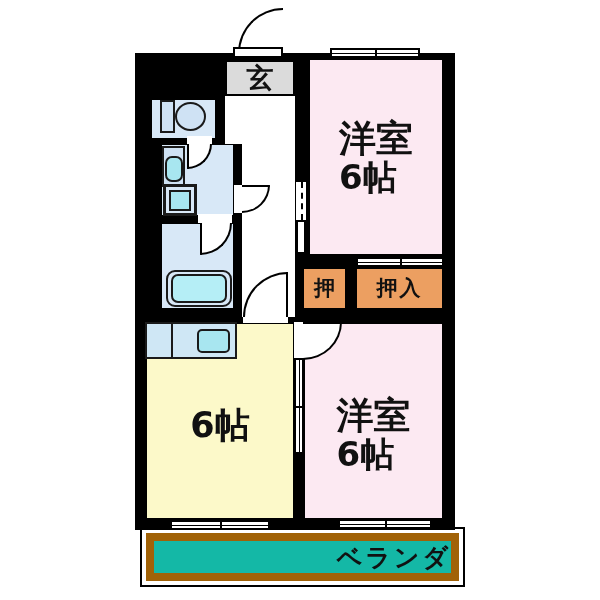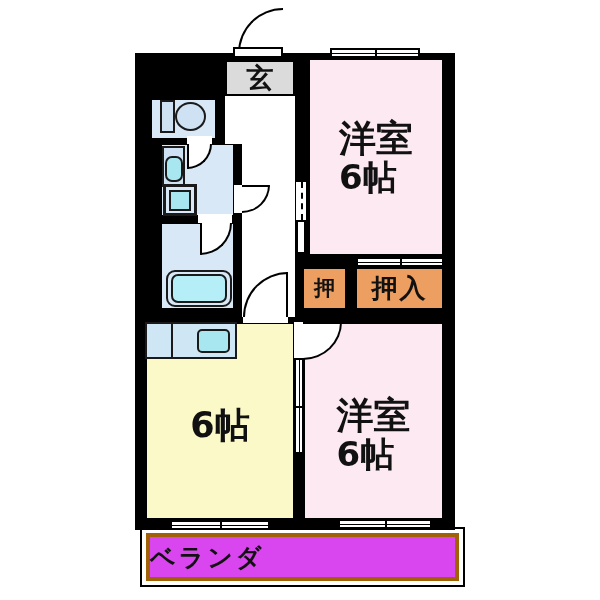--- a/index.html
+++ b/index.html
@@ -25,22 +25,22 @@
   .leaf-left{border-left:2px solid #000;}
   .leaf-top{border-top:2px solid #000;}
   .leaf-right{border-right:2px solid #000;}
   .gap{background:#fff;}
   .dash-strip{background:#fff;}
   .dash-strip .d{position:absolute;top:0;bottom:0;left:50%;width:0;border-left:2px dashed #000;}
   .panel{background:#fff;border:2px solid #000;}
   
   .fx{border:2px solid #1a1a1a;}
   #veranda-outer{border:2px solid #000;background:#fff;}
-  #veranda-inner{position:absolute;left:4px;top:4px;right:4px;bottom:4px;background:#d946ef;
-                 border:4px solid #a16207;display:flex;align-items:center;justify-content:flex-start;}
+  #veranda-inner{position:absolute;left:4px;top:4px;right:4px;bottom:4px;background:#14b8a6;
+                 border:8px solid #a16207;display:flex;align-items:center;justify-content:flex-end;}
 </style>
 </head>
 <body>
 
 <div id="canvas">
 
   <div class="abs" id="veranda-outer" style="left:140px;top:527px;width:325px;height:60px;">
     <div id="veranda-inner">
       <span class="roomtxt" style="font-size:25px;letter-spacing:3px;font-weight:bold;">ベランダ</span>
     </div>
@@ -63,21 +63,21 @@
     <div class="roomtxt" style="font-size:37px;">
       <div>洋室</div>
       <div style="font-size:34px;">6帖</div>
     </div>
   </div>
 
   <div class="abs room" style="left:302px;top:267px;width:45px;height:43px;background:#ec9f61;">
     <span class="roomtxt" style="font-size:21px;">押</span>
   </div>
   <div class="abs room" style="left:355px;top:267px;width:89px;height:43px;background:#ec9f61;">
-    <span class="roomtxt" style="font-size:26px;letter-spacing:2px;">押入</span>
+    <span class="roomtxt" style="font-size:21px;letter-spacing:2px;">押入</span>
   </div>
 
   <div class="abs room" style="left:303px;top:322px;width:141px;height:198px;background:#fce9f2;">
     <div class="roomtxt" style="font-size:37px;margin-top:26px;">
       <div>洋室</div>
       <div style="font-size:34px;">6帖</div>
     </div>
   </div>
 
   <div class="abs room" style="left:145px;top:322px;width:150px;height:198px;background:#fcf9c9;">

